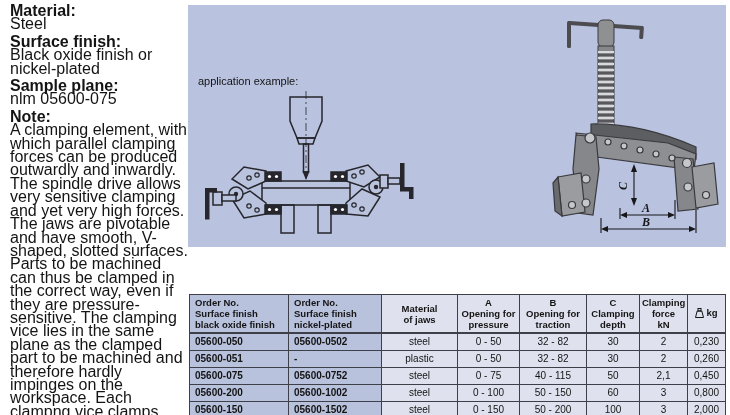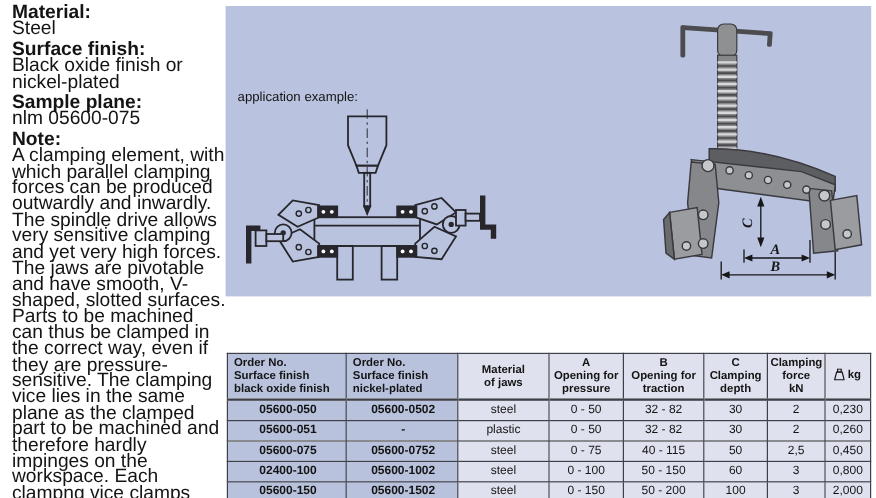--- a/index.html
+++ b/index.html
@@ -24,21 +24,21 @@
   
   table.spec {
     position:absolute; left:189px; top:294px; width:536px;
     border-collapse:collapse; table-layout:fixed; font-size:10px;
   }
   table.spec th, table.spec td { border:1px solid #3d3f49; overflow:hidden; }
   table.spec thead th {
     height:36px; font-weight:bold; font-size:9.5px; line-height:11px;
     border-bottom:2px solid #3d3f49; vertical-align:middle; padding:2px 2px;margin-top:15px;
   }
-  table.spec tbody td { height:17px; padding:1px 3px; text-align:center; }
+  table.spec tbody td { height:17px; padding:1px 3px; }
   .c-order  { background:#b9c2dd; text-align:left; padding-left:5px !important; }
   .c-light  { background:#dfe2ee; text-align:center; }
   td.c-order { font-weight:bold; }
   .kg-head { display:inline-flex; align-items:center; gap:2px; justify-content:space-between; }
 
   svg text { font-family:"Liberation Serif", serif; }
 </style>
 </head>
 <body>
 
@@ -276,25 +276,25 @@
       <td class="c-light">2</td>
       <td class="c-light">0,260</td>
     </tr>
     <tr>
       <td class="c-order">05600-075</td>
       <td class="c-order">05600-0752</td>
       <td class="c-light">steel</td>
       <td class="c-light">0 - 75</td>
       <td class="c-light">40 - 115</td>
       <td class="c-light">50</td>
-      <td class="c-light">2,5</td>
+      <td class="c-light">2,1</td>
       <td class="c-light">0,450</td>
     </tr>
     <tr>
-      <td class="c-order">02400-100</td>
+      <td class="c-order">05600-200</td>
       <td class="c-order">05600-1002</td>
       <td class="c-light">steel</td>
       <td class="c-light">0 - 100</td>
       <td class="c-light">50 - 150</td>
       <td class="c-light">60</td>
       <td class="c-light">3</td>
       <td class="c-light">0,800</td>
     </tr>
     <tr>
       <td class="c-order">05600-150</td>

